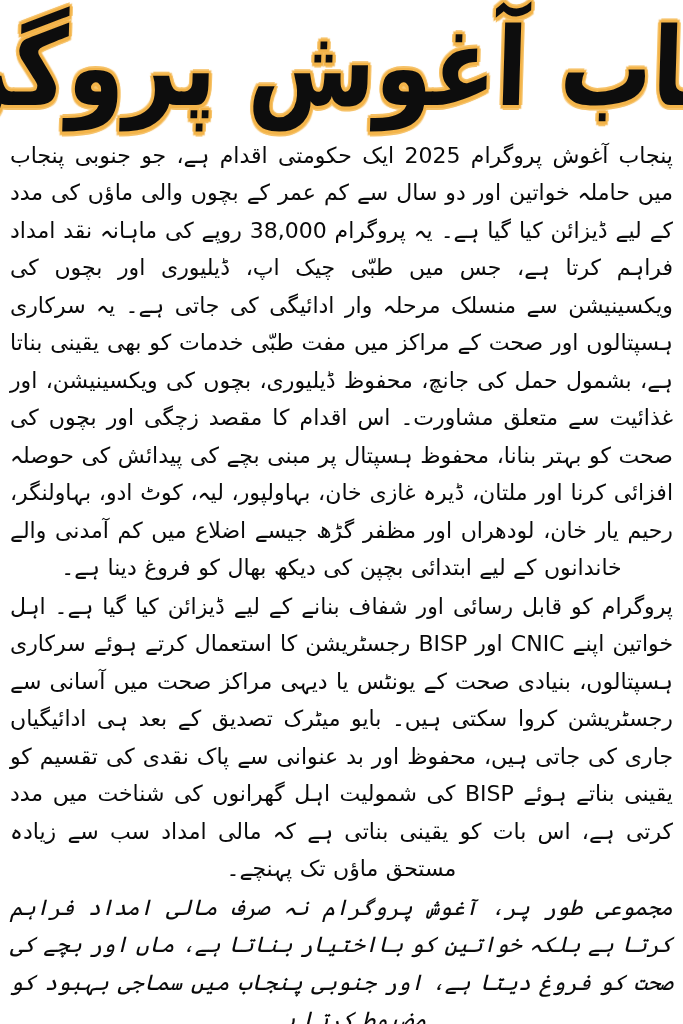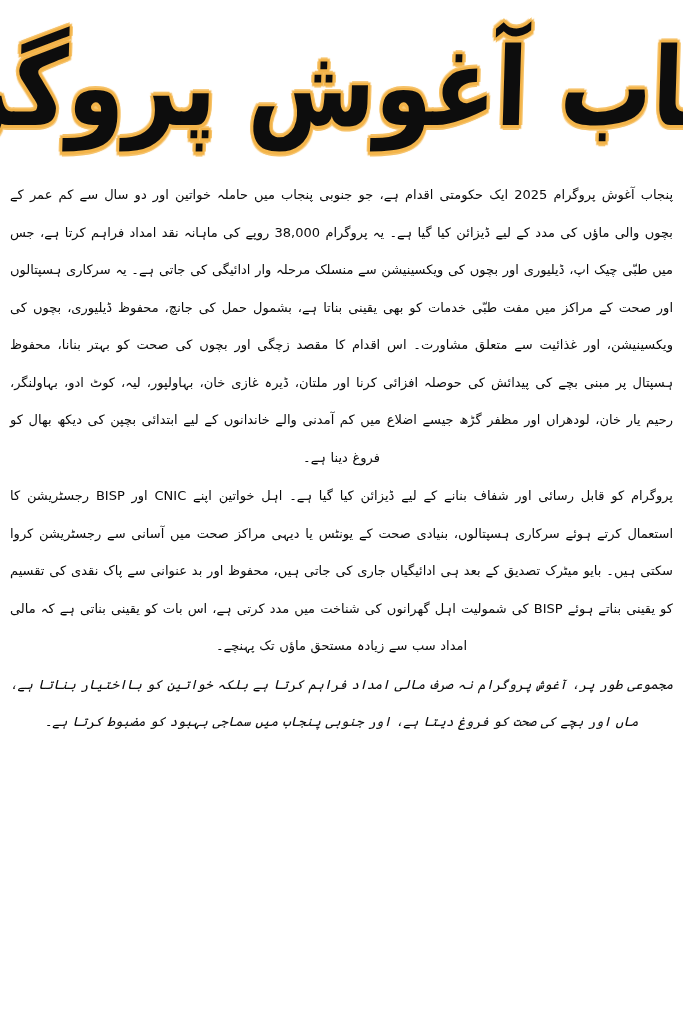--- a/index.html
+++ b/index.html
@@ -74,21 +74,21 @@
     flex: 1 1 auto;
     padding: 4px 10px 10px 10px;
     box-sizing: border-box;
     direction: rtl;
     text-align: justify;
     text-justify: inter-word;
   }
 
   .para {
     font-family: "DejaVu Sans", "Liberation Sans", sans-serif;
-    font-size: 13px;
+    font-size: 22px;
     line-height: 37.5px;
     color: #0a0a0a;
     margin: 0 0 1px 0;
     text-align: justify;
     text-align-last: center;
     word-spacing: 0.5px;
     direction: rtl;
   }
 
   .para:last-child {

